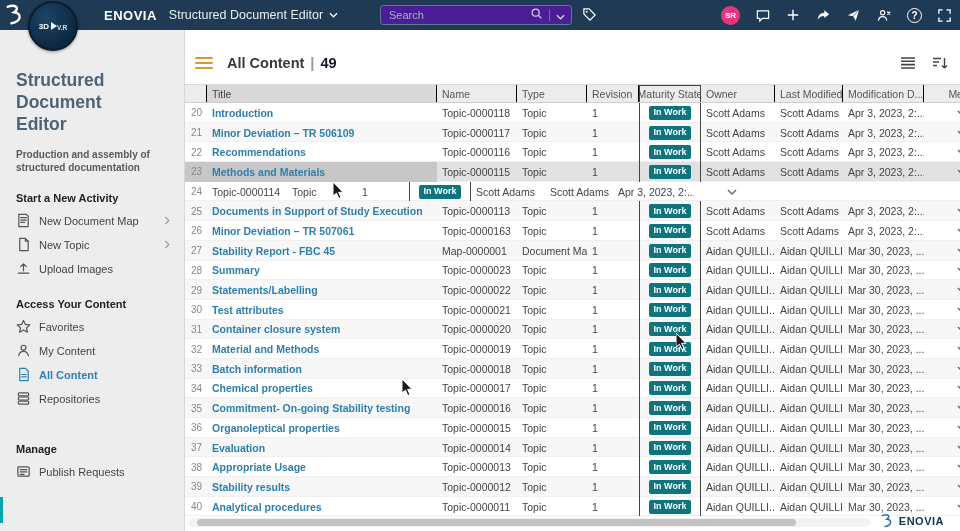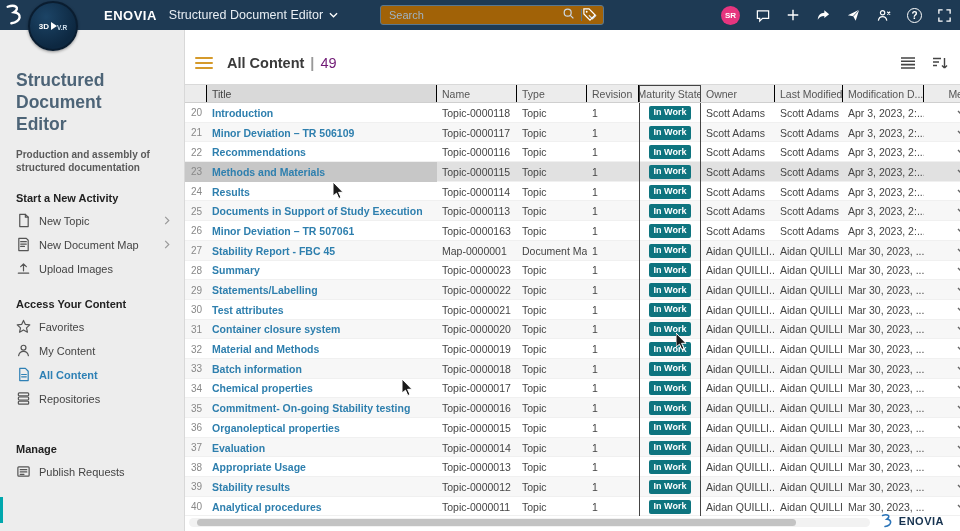--- a/index.html
+++ b/index.html
@@ -16,22 +16,22 @@
   .compass{position:absolute;left:28px;top:1px;width:46px;height:46px;border-radius:50%;
            background:radial-gradient(circle at 35% 30%,#1c4466,#0d2841 70%);
            border:2px solid #0a1d30;z-index:30;display:flex;flex-direction:row;
            align-items:center;justify-content:center;box-shadow:0 1px 3px rgba(0,0,0,.4);}
   .compass .c-row{display:flex;align-items:center;gap:2px;font-size:8px;font-weight:bold;color:#fff;}
   .compass .c-play{width:0;height:0;border-left:6px solid #fff;border-top:4px solid transparent;border-bottom:4px solid transparent;}
   .compass .c-sub{font-size:6.5px;color:#cfe0ee;margin-top:2px;font-weight:bold;}
   .brand{margin-left:74px;font-size:13px;font-weight:bold;letter-spacing:.5px;}
   .app-title{margin-left:12px;font-size:12.5px;color:#e8eef4;}
   .title-chev{margin-left:6px;display:flex;}
-  .search-wrap{position:absolute;left:380px;top:5px;width:224px;height:20px;box-sizing:border-box;
-               display:flex;align-items:center;background:#a16207;border:1px solid #5a7890;border-radius:3px;padding:0 6px;}
+  .search-wrap{position:absolute;left:380px;top:5px;width:192px;height:20px;box-sizing:border-box;
+               display:flex;align-items:center;background:#4c1d95;border:1px solid #5a7890;border-radius:3px;padding:0 6px;}
   .search-wrap input{flex:1;background:transparent;border:none;outline:none;color:#dbe5ee;font-size:11px;
                      font-family:"Liberation Sans",sans-serif;min-width:0;}
   .search-wrap input::placeholder{color:#9fb3c4;}
   .search-div{width:1px;height:12px;background:#5a7890;margin:0 6px;}
   .tag-btn{position:absolute;left:582px;top:7px;display:flex;}
   .topbar-icons{position:absolute;right:8px;top:0;height:30px;display:flex;align-items:center;gap:15px;}
   .tb-icon{display:flex;align-items:center;justify-content:center;cursor:pointer;}
   .avatar{width:19px;height:19px;border-radius:50%;background:var(--pink);display:flex;align-items:center;
           justify-content:center;font-size:8px;font-weight:bold;color:#fff;}
   .help-circle{width:15px;height:15px;border:1.3px solid #fff;border-radius:50%;display:flex;align-items:center;
@@ -56,21 +56,21 @@
   .side-chev svg{width:6px;height:9px;}
   .teal-accent{position:absolute;left:0;top:497px;width:3px;height:26px;background:#00a7ad;z-index:40;}
 
   
   .content{flex:1;min-width:0;display:flex;flex-direction:column;background:#fff;position:relative;}
   .content-header{height:54px;box-sizing:border-box;display:flex;align-items:center;padding:12px 12px 0 10px;gap:14px;}
   .hamburger{display:flex;color:#d59a2b;cursor:pointer;}
   .content-title{font-size:14.5px;color:#333;display:flex;align-items:baseline;gap:6px;}
   .ct-main{font-weight:bold;color:#3a3a3a;}
   .ct-sep{color:#999;font-weight:bold;}
-  .ct-count{color:#701a75;font-weight:normal;}
+  .ct-count{color:#0f172a;font-weight:bold;}
   .header-icons{margin-left:auto;display:flex;gap:16px;align-items:center;color:#444;}
   .header-icons span{display:flex;cursor:pointer;}
 
   
   .table{font-size:10.5px;}
   .thead{display:flex;height:17px;background:#ececec;border-top:1px solid #d9d9d9;border-bottom:1px solid #cfcfcf;color:#555;}
   .th{display:flex;align-items:center;padding:0 5px;box-sizing:border-box;border-right:1px solid #000000;
       flex:none;white-space:nowrap;overflow:hidden;font-size:10.5px;}
   .th-title{background:#d9d9d9;color:#444;}
   .th-state{border-left:1px solid #444 !important;border-right:1px solid #444;border-top:1px solid #444;}
@@ -194,39 +194,39 @@
 
   <div class="main">
     <aside class="sidebar">
       <div class="sidebar-title">Structured Document Editor</div>
       <div class="sidebar-subtitle">Production and assembly of structured documentation</div>
       <div class="sidebar-sections">
           <div class="section-header">Start a New Activity</div>
           <div class="side-item">
             <span class="side-icon">
               <svg viewBox="0 0 16 16" fill="none" stroke="currentColor" stroke-width="1.3" stroke-linecap="round" stroke-linejoin="round">
-                <path d="M4 1.5h6l3 3v10H4z"></path>
-                <path d="M10 1.5v3h3"></path>
-              </svg>
-            </span>
-            <span class="side-label">New Topic</span>
+                <path d="M3 1.5h8l2 2V14.5H3z"></path>
+                <path d="M5 5h6M5 7.5h6M5 10h4"></path>
+              </svg>
+            </span>
+            <span class="side-label">New Document Map</span>
             <span class="side-chev">
               <svg viewBox="0 0 6 10" fill="none" stroke="currentColor" stroke-width="1.3">
                 <path d="M1 1l4 4-4 4"></path>
               </svg>
             </span>
           </div>
           <div class="side-item">
             <span class="side-icon">
               <svg viewBox="0 0 16 16" fill="none" stroke="currentColor" stroke-width="1.3" stroke-linecap="round" stroke-linejoin="round">
-                <path d="M3 1.5h8l2 2V14.5H3z"></path>
-                <path d="M5 5h6M5 7.5h6M5 10h4"></path>
-              </svg>
-            </span>
-            <span class="side-label">New Document Map</span>
+                <path d="M4 1.5h6l3 3v10H4z"></path>
+                <path d="M10 1.5v3h3"></path>
+              </svg>
+            </span>
+            <span class="side-label">New Topic</span>
             <span class="side-chev">
               <svg viewBox="0 0 6 10" fill="none" stroke="currentColor" stroke-width="1.3">
                 <path d="M1 1l4 4-4 4"></path>
               </svg>
             </span>
           </div>
           <div class="side-item">
             <span class="side-icon">
               <svg viewBox="0 0 16 16" fill="none" stroke="currentColor" stroke-width="1.3" stroke-linecap="round" stroke-linejoin="round">
                 <path d="M8 10.5V3M5 6l3-3 3 3"></path>
@@ -427,23 +427,20 @@
               <div class="td col-menu">
                 <span class="menu-chev">
                   <svg viewBox="0 0 10 6" fill="none" stroke="currentColor" stroke-width="1.4">
                     <path d="M1 1l4 4 4-4"></path>
                   </svg>
                 </span>
               </div>
             </div>
             <div class="row">
               <div class="td col-num">24</div>
-              <div class="td col-title">
-                <span class="title-link">Results</span>
-              </div>
               <div class="td col-name">Topic-0000114</div>
               <div class="td col-type">Topic</div>
               <div class="td col-rev">1</div>
               <div class="td col-state td-state">
                 <span class="badge">In Work</span>
               </div>
               <div class="td col-owner">Scott Adams</div>
               <div class="td col-mod">Scott Adams</div>
               <div class="td col-date">Apr 3, 2023, 2:...</div>
               <div class="td col-menu">

